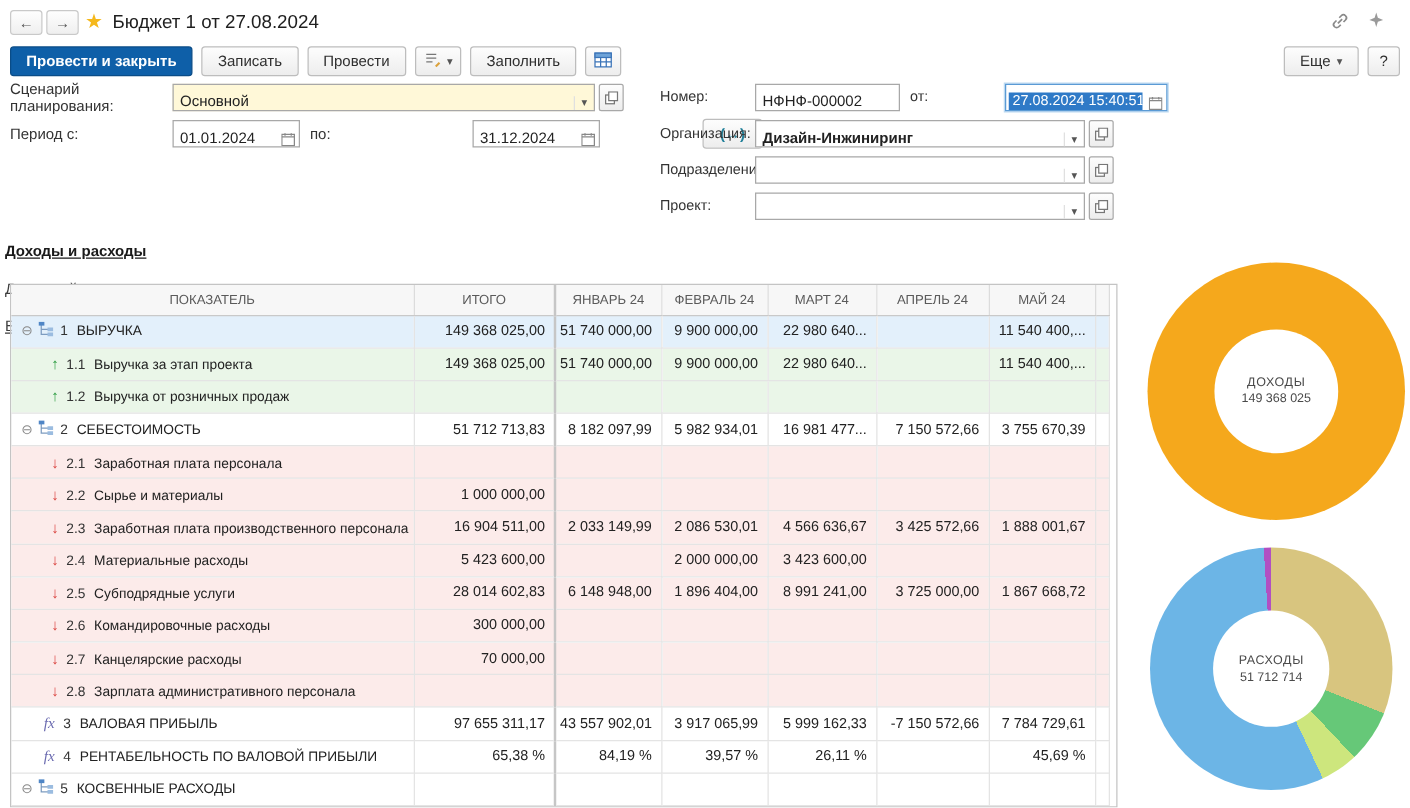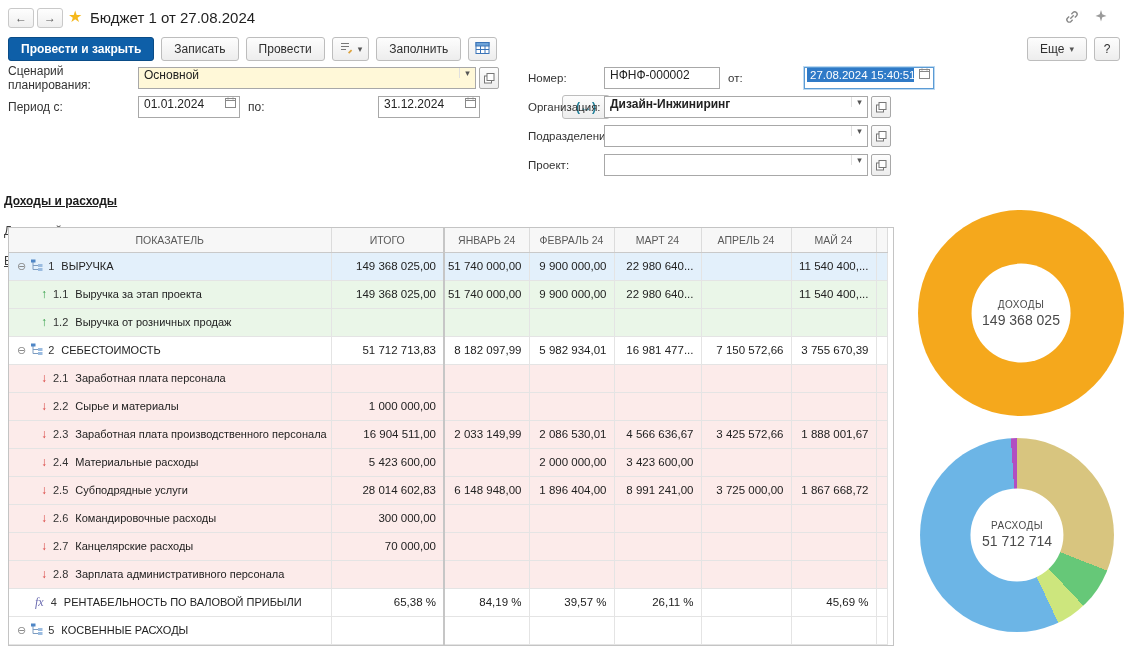--- a/index.html
+++ b/index.html
@@ -26,21 +26,21 @@
   .btn.help { width:26px; justify-content:center; padding:0; }
   .caret { font-size:9px; color:#555; }
 
   
   .form-left { position:absolute; left:8px; top:66px; }
   .form-right { position:absolute; left:528px; top:66px; }
   .frow { display:flex; align-items:center; height:24px; margin-bottom:5px; }
   .flabel { font-size:12px; color:#333; flex:0 0 auto; }
   .form-left .flabel { width:130px; }
   .form-right .flabel { width:76px; font-size:11.5px; white-space:nowrap; overflow:hidden; }
-  .field { height:22px; border:1px solid #a8a8a8; background:#fff; display:flex; align-items:flex-start; font-size:12px; color:#222; }
+  .field { height:22px; border:1px solid #a8a8a8; background:#fff; display:flex; align-items:flex-end; font-size:12px; color:#222; }
   .field .val { flex:1; padding:0 5px; white-space:nowrap; overflow:hidden; }
   .field .drop { width:16px; text-align:center; color:#555; font-size:9px; cursor:pointer; border-left:1px solid #e0e0e0; }
   .field .cal { width:18px; display:flex; justify-content:center; cursor:pointer; }
   .openbtn { width:20px; height:22px; margin-left:3px; border:1px solid #a8a8a8; border-radius:2px;
              background:linear-gradient(#fdfdfd,#ededed); display:flex; align-items:center; justify-content:center; cursor:pointer; }
   .scenario-field { width:338px; background:#fff8d8; }
   .date-field { width:102px; }
   .lbl-po { width:22px; margin-left:8px; }
   .period-btn { margin-left:82px; width:48px; height:24px; justify-content:center; }
   .period-glyph { color:#1f7f99; font-weight:bold; font-size:12px; }
@@ -82,21 +82,21 @@
   
   .chart { position:absolute; }
   .chart-income { left:918px; top:210px; }
   .chart-expense { left:920px; top:438px; }
   .donut { border-radius:50%; position:relative;text-align:center; }
   .donut-income { width:206px; height:206px; }
   .donut-expense { width:194px; height:194px; }
   .hole { position:absolute; left:50%; top:50%; transform:translate(-50%,-50%); width:48%; height:48%;
           background:#fff; border-radius:50%; display:flex; flex-direction:column; align-items:center; justify-content:center; }
   .h-label { font-size:10px; color:#4a4a4a; letter-spacing:0.5px; }
-  .h-value { font-size:14px; color:#4a4a4a; margin-top:2px; }
+  .h-value { font-size:10px; color:#4a4a4a; margin-top:2px; }
 </style>
 </head>
 <body>
 
 <div class="app">
 
   <div class="titlebar">
     <button class="navbtn back">←</button>
     <button class="navbtn fwd">→</button>
     <span class="fav">★</span>
@@ -395,20 +395,30 @@
             <td class="c-name"><span class="arw dn">↓</span><span class="rnum">2.8</span><span class="rname">Зарплата административного персонала</span></td>
             <td class="c-val itogo"></td>
             <td class="c-val"></td>
             <td class="c-val"></td>
             <td class="c-val"></td>
             <td class="c-val"></td>
             <td class="c-val"></td>
             <td></td>
           </tr>
           <tr class="rt-formula rs-none">
+            <td class="c-name"><span class="fxi">fx</span><span class="rnum">3</span><span class="rname">ВАЛОВАЯ ПРИБЫЛЬ</span></td>
+            <td class="c-val itogo">97 655 311,17</td>
+            <td class="c-val">43 557 902,01</td>
+            <td class="c-val">3 917 065,99</td>
+            <td class="c-val">5 999 162,33</td>
+            <td class="c-val">-7 150 572,66</td>
+            <td class="c-val">7 784 729,61</td>
+            <td></td>
+          </tr>
+          <tr class="rt-formula rs-none">
             <td class="c-name"><span class="fxi">fx</span><span class="rnum">4</span><span class="rname">РЕНТАБЕЛЬНОСТЬ ПО ВАЛОВОЙ ПРИБЫЛИ</span></td>
             <td class="c-val itogo">65,38 %</td>
             <td class="c-val">84,19 %</td>
             <td class="c-val">39,57 %</td>
             <td class="c-val">26,11 %</td>
             <td class="c-val"></td>
             <td class="c-val">45,69 %</td>
             <td></td>
           </tr>
           <tr class="rt-group rs-none">

